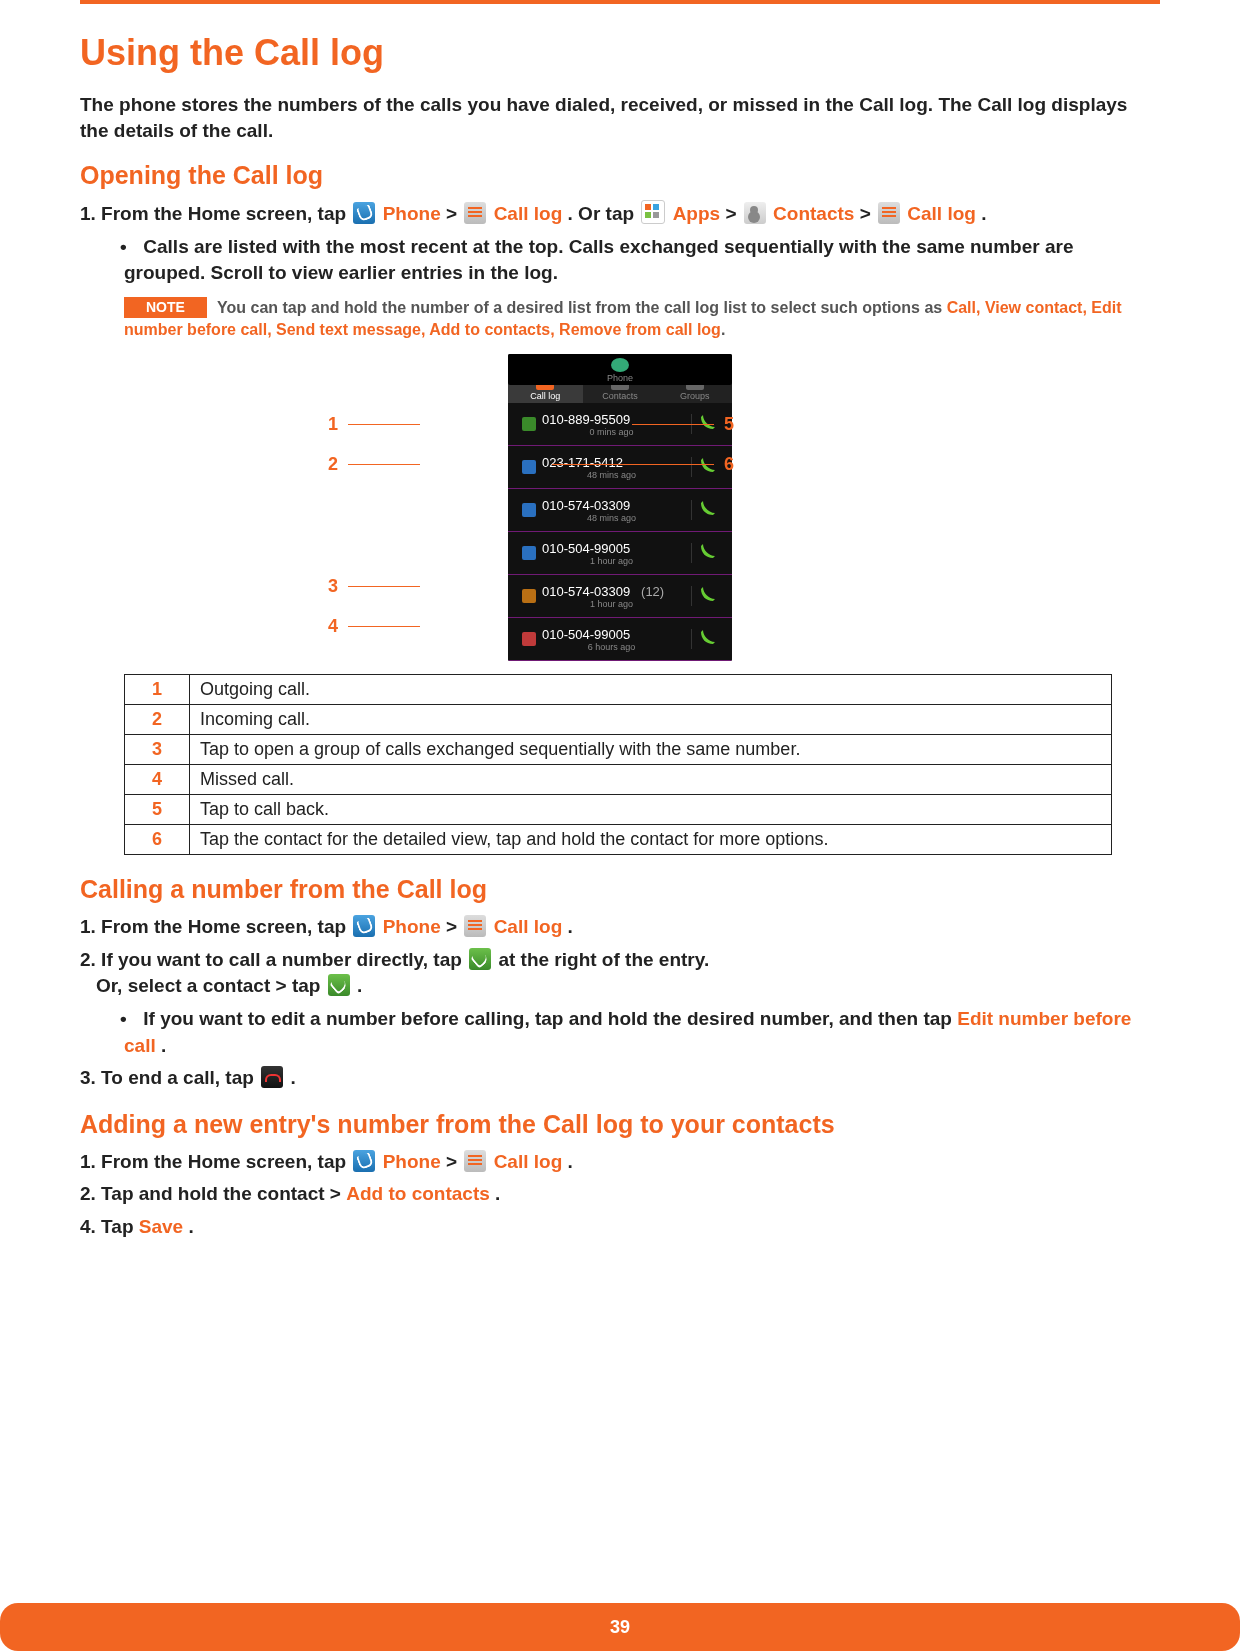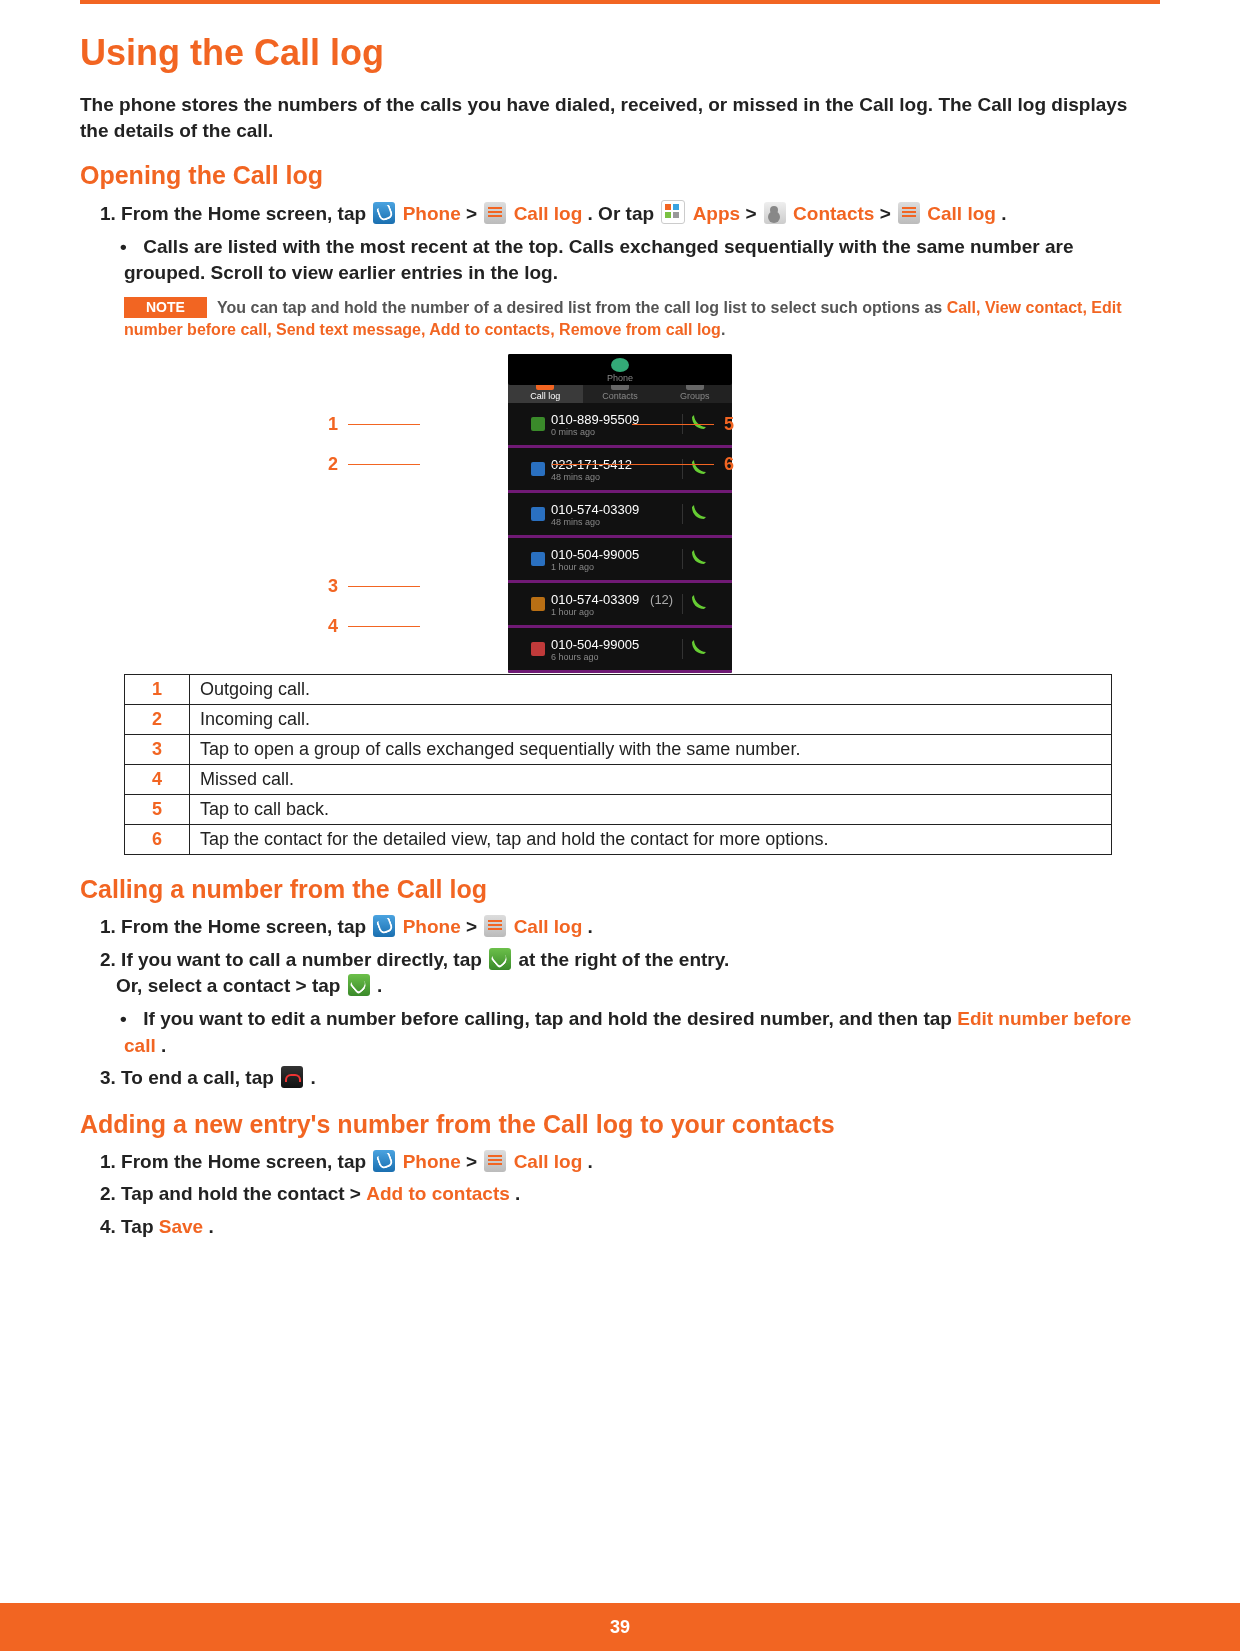--- a/index.html
+++ b/index.html
@@ -40,21 +40,21 @@
     font-weight: 700;
     margin: 18px 0 10px 0;
   }
   .step, .bullet {
     font-size: 19px;
     line-height: 1.4;
     margin: 6px 0;
     font-weight: 550;
     color: #222;
   }
-  .step { margin-left: 20px; }
+  .step { }
   .indent1 { margin-left: 44px; }
   .bullet-dot::before {
     content: "•";
     display:inline-block;
     width: 18px;
     margin-left: -4px;
   }
   .orange { color: #f26522; font-weight: 700; }
   .icon-sq {
     display: inline-block;
@@ -139,35 +139,35 @@
   .tab.active { background:#3a3a3a; color:#fff;}
   .tab.active .ticon { background:#f26522;}
   .tab.phone .ticon{ background:#3a7; border-radius:50%;}
   .tab.contacts .ticon{ background:#666;}
   .tab.groups .ticon{ background:#666;}
   .entries {}
   .entry {
     display:flex;
     align-items:center;
     background:#111;
-    border-bottom:3px solid #701a75;
+    border-bottom:1px solid #701a75;
     height: 38px;
-    padding: 2px 21px;
+    padding: 2px 12px;
     color:#fff;
   }
   .entry .ctype {
     width:14px; height:14px; margin:0 6px 0 2px; border-radius:2px;
   }
   .ct-out { background:#3a8a2a;}
   .ct-in { background:#2a70c0;}
   .ct-group { background:#b96f14; border-radius:50%;}
   .ct-miss { background:#c03a3a;}
   .entry .emain { flex:1;}
   .entry .enum { font-size:13px; color:#fff;}
-  .entry .etime { font-size:9px; color:#888; text-align:left; padding-right:6px;}
+  .entry .etime { font-size:9px; color:#888; text-align:center; padding-right:6px;}
   .entry .ecall {
     width:20px; height:20px; border-left:1px solid #333; padding-left:8px; margin-left:4px;
   }
   .entry .ecall svg { width:16px; height:16px;}
   .callout {
     position:absolute;
     font-size:18px;
     font-weight:700;
     color:#f26522;
     display:flex;
@@ -201,20 +201,21 @@
   .footer {
     position:absolute;
     left:0; right:0; bottom:0;
     height: 48px;
     background:#f26522;
     color:#fff;
     text-align:center;
     font-weight:700;
     font-size:18px;
     line-height:48px;
+    border-radius:18px;
   }
 </style>
 </head>
 <body>
 
 <div class="page">
   <div class="top-rule"></div>
 
   <h1 class="main-title">Using the Call log</h1>
 

